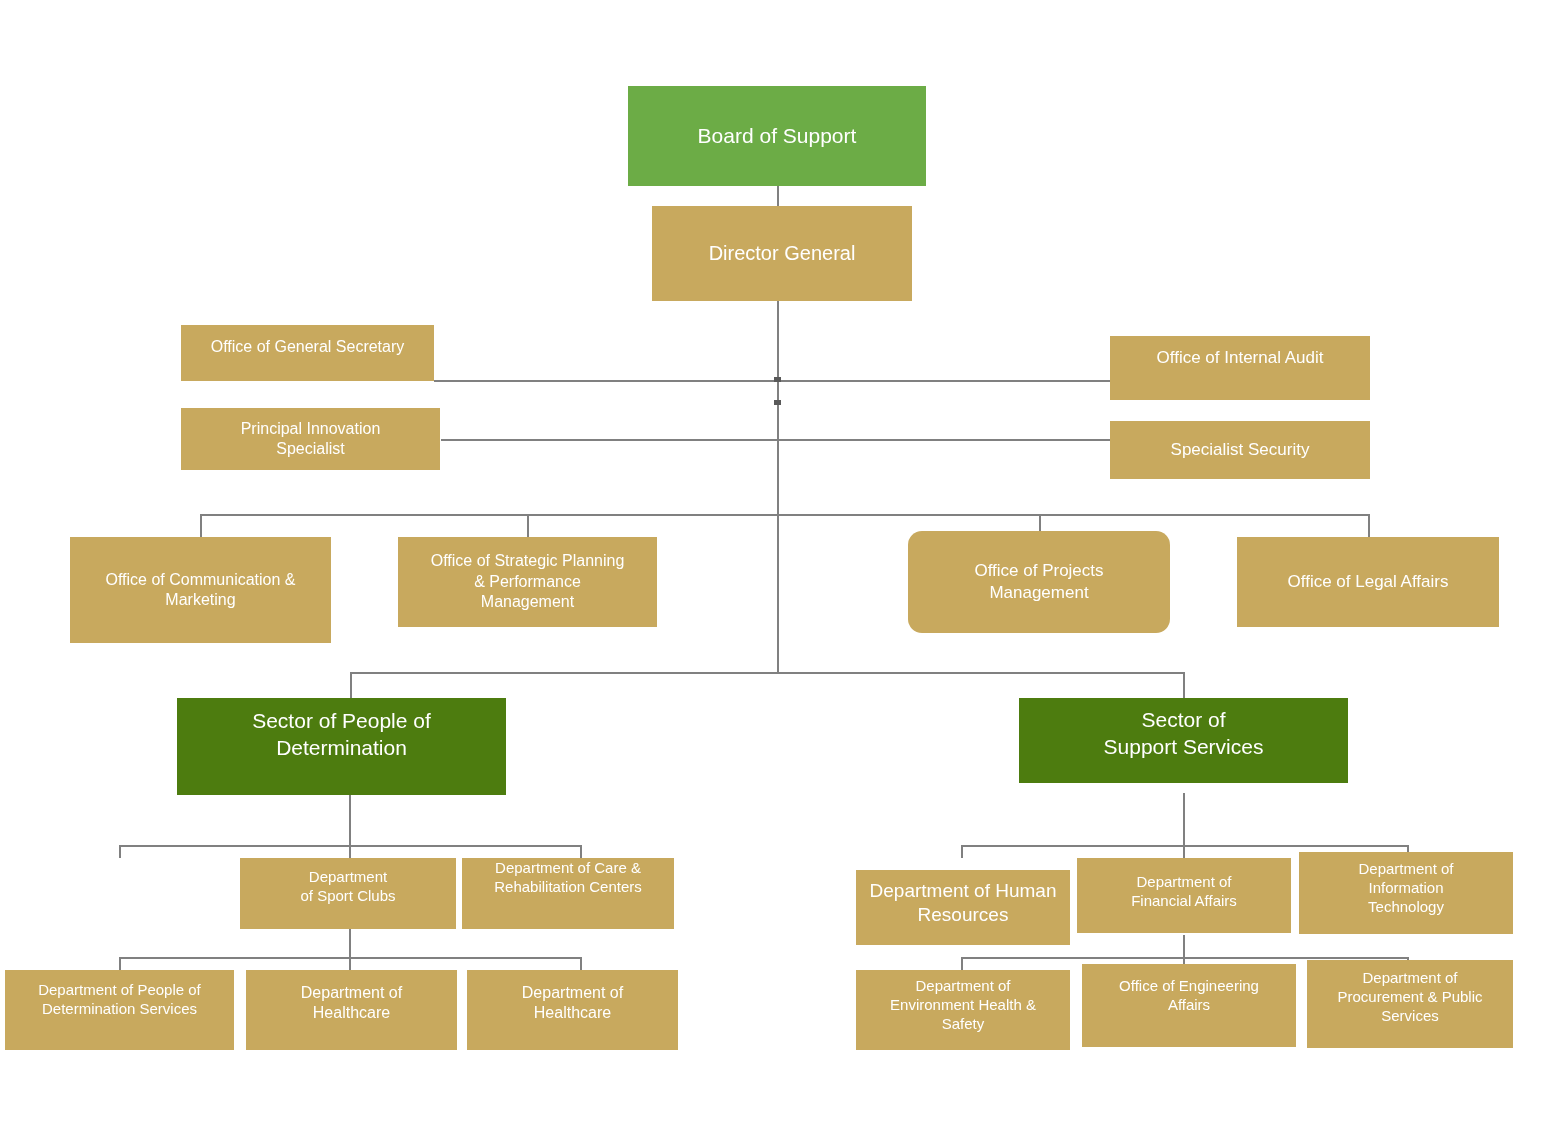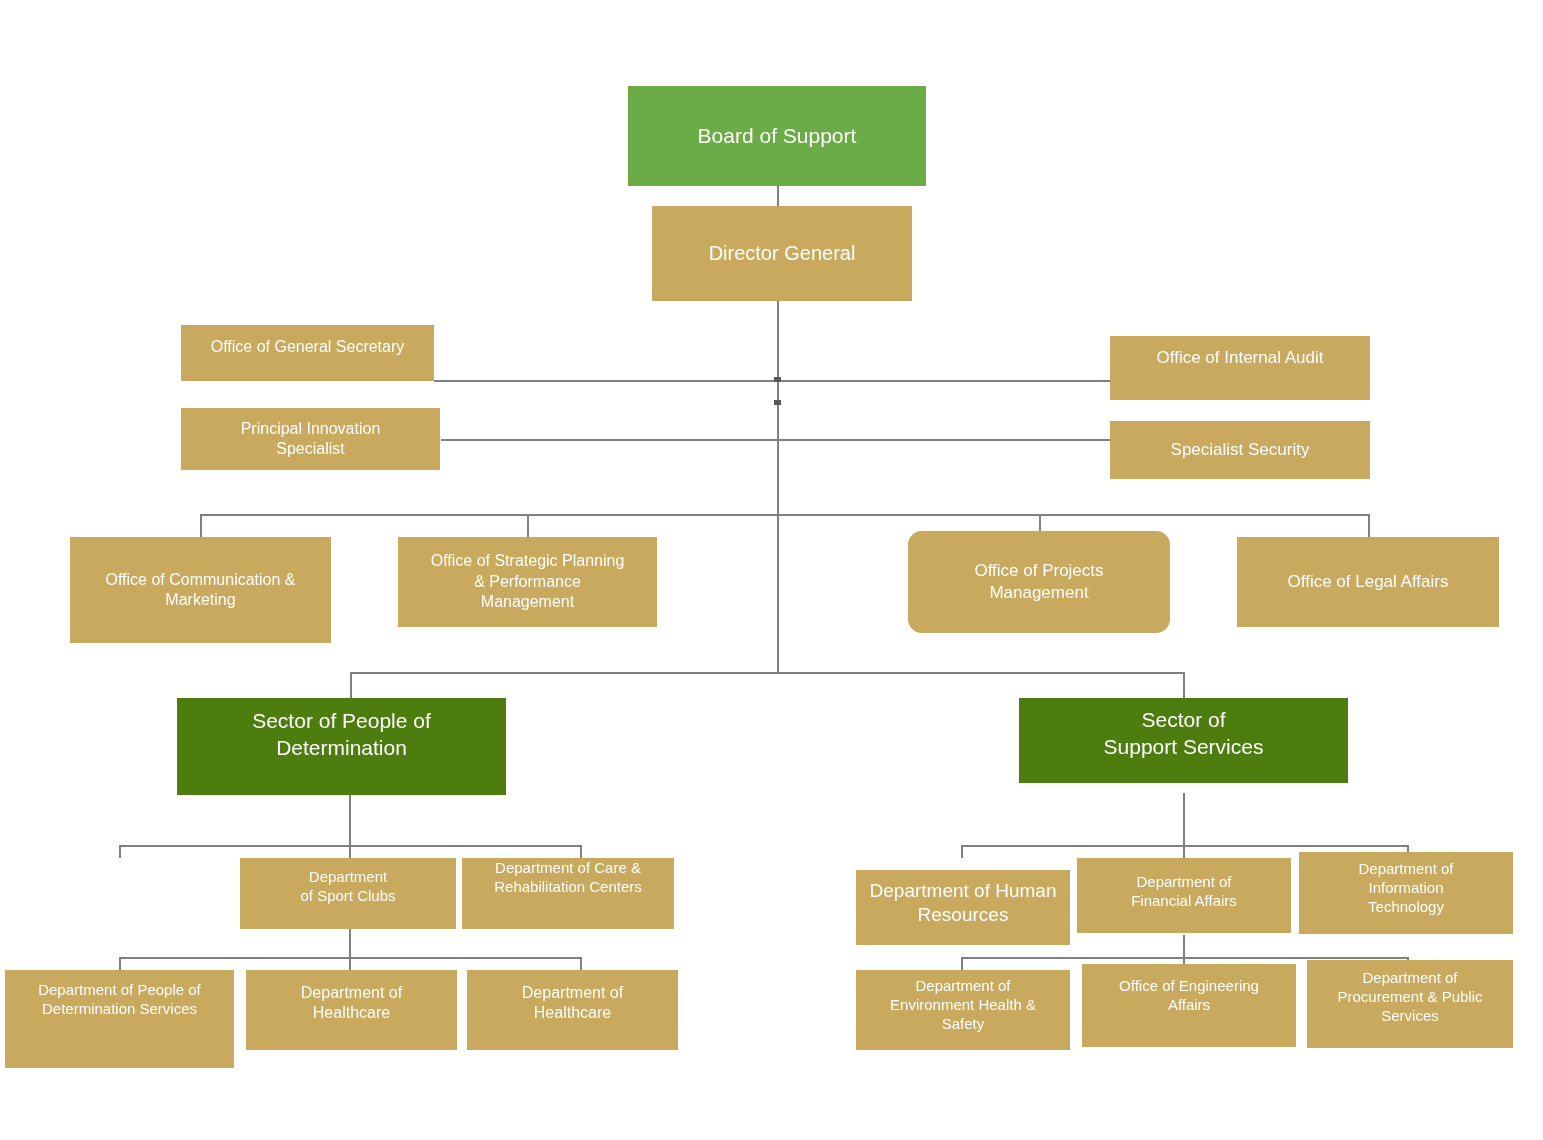--- a/index.html
+++ b/index.html
@@ -121,21 +121,21 @@
   <div class="node node-gray v-top" style="left:177px; top:698px; width:329px; height:97px; font-size:21px; padding-top:10px;">Sector of People of
 Determination</div>
   <div class="node node-gray v-top" style="left:1019px; top:698px; width:329px; height:85px; font-size:21px; padding-top:9px;">Sector of
 Support Services</div>
 
   <div class="node node-gold v-top" style="left:240px; top:858px; width:216px; height:71px; font-size:15px; padding-top:9px;">Department
 of Sport Clubs</div>
   <div class="node node-gold v-top" style="left:462px; top:858px; width:212px; height:71px; font-size:15px; ">Department of Care &amp;
 Rehabilitation Centers</div>
 
-  <div class="node node-gold v-top" style="left:5px; top:970px; width:229px; height:98px; font-size:15px; padding-top:10px;">Department of People of
+  <div class="node node-gold v-top" style="left:5px; top:970px; width:229px; height:80px; font-size:15px; padding-top:10px;">Department of People of
 Determination Services</div>
   <div class="node node-gold v-top" style="left:246px; top:970px; width:211px; height:80px; font-size:16px; padding-top:13px;">Department of
 Healthcare</div>
   <div class="node node-gold v-top" style="left:467px; top:970px; width:211px; height:80px; font-size:16px; padding-top:13px;">Department of
 Healthcare</div>
 
   <div class="node node-gold v-top" style="left:856px; top:858px; width:214px; height:75px; font-size:19px; padding-top:9px;margin-top:12px;">Department of Human
 Resources</div>
   <div class="node node-gold v-top" style="left:1077px; top:858px; width:214px; height:75px; font-size:15px; padding-top:14px;">Department of
 Financial Affairs</div>

